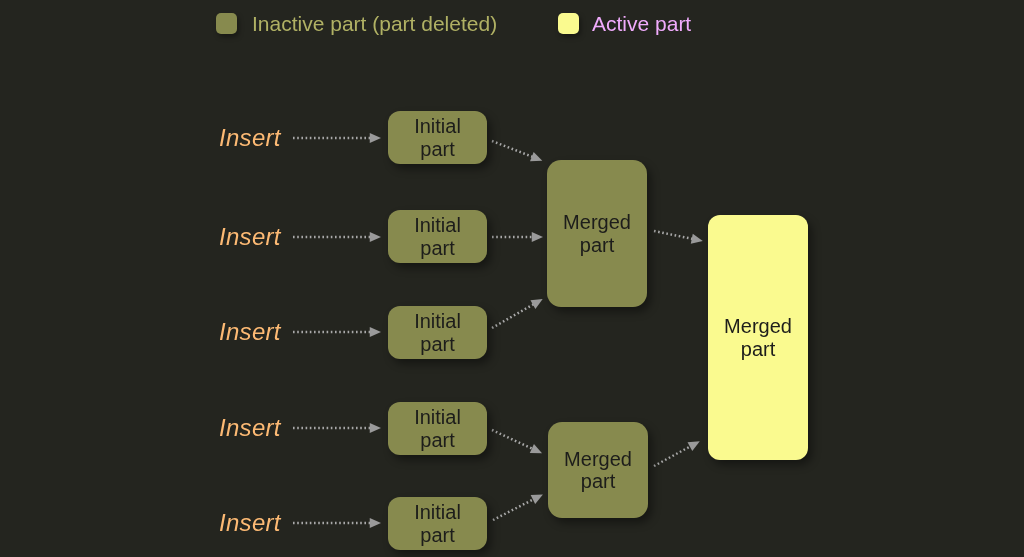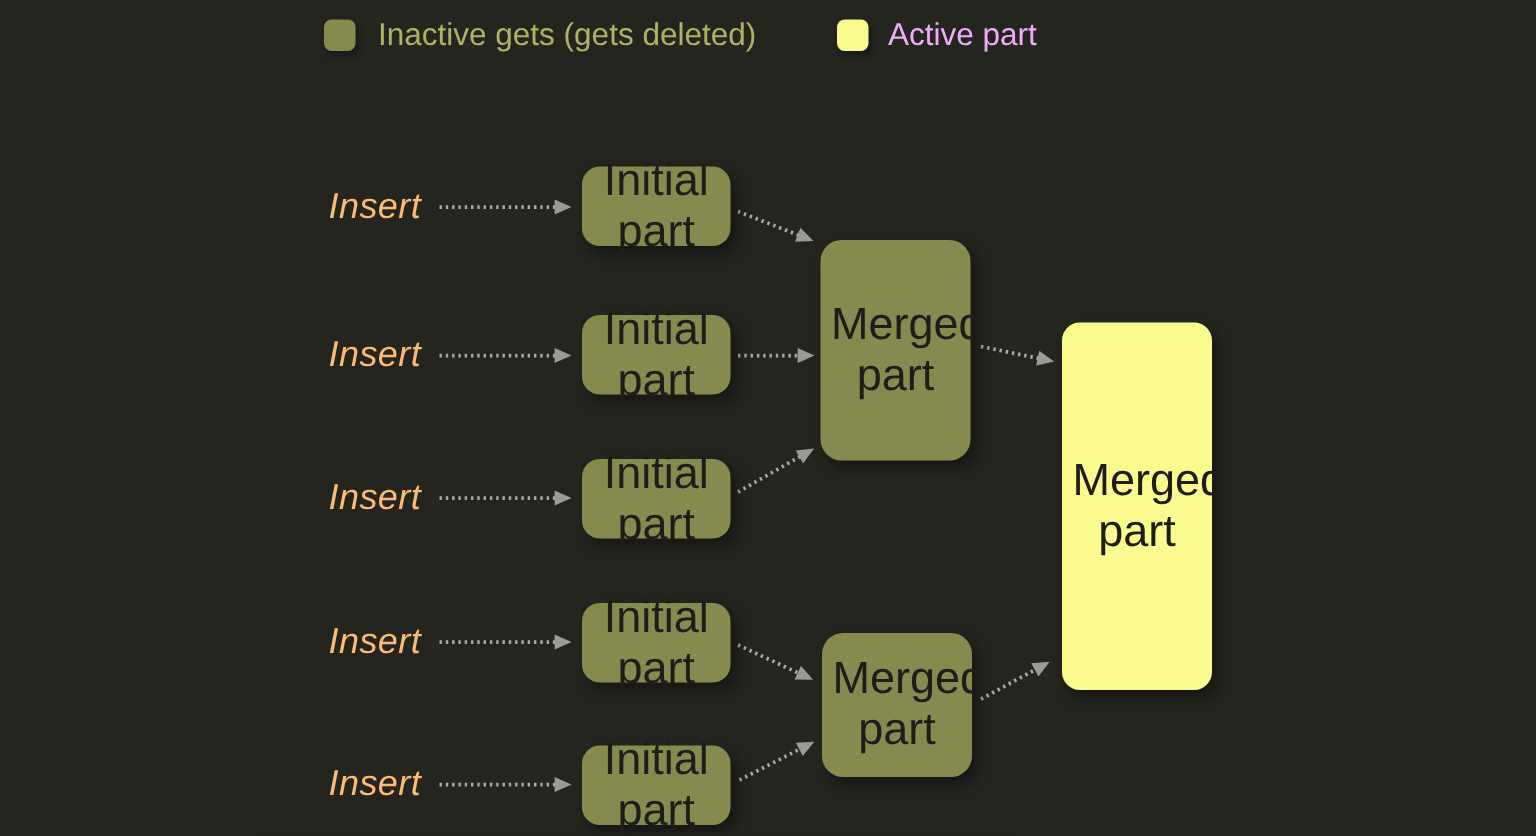--- a/index.html
+++ b/index.html
@@ -50,21 +50,21 @@
     letter-spacing: 0.3px;
     font-style: italic;
   }
   .part-box {
     position: absolute;
     display: flex;
     align-items: center;
     justify-content: center;
     text-align: center;
     color: #1d1d1b;
-    font-size: 30px;
+    font-size: 20px;
     line-height: 1.12;
     box-shadow: 4px 5px 9px rgba(0,0,0,0.40);
   }
   .part-box .part-box-label {
     max-width: 86px;
   }
   .part-box.inactive { background: #878a4e; }
   .part-box.active   { background: #fafa8f; }
   .initial-box {
     left: 388px;
@@ -117,21 +117,21 @@
     <line class="arrow-line" x1="492" y1="141" x2="533" y2="157" marker-end="url(#ah)"></line>
     <line class="arrow-line" x1="492" y1="237" x2="533" y2="237" marker-end="url(#ah)"></line>
     <line class="arrow-line" x1="492" y1="328" x2="534" y2="304" marker-end="url(#ah)"></line>
     <line class="arrow-line" x1="492" y1="430" x2="533" y2="449" marker-end="url(#ah)"></line>
     <line class="arrow-line" x1="493" y1="520" x2="534" y2="499" marker-end="url(#ah)"></line>
     <line class="arrow-line" x1="654" y1="231" x2="693" y2="239" marker-end="url(#ah)"></line>
     <line class="arrow-line" x1="654" y1="466" x2="691" y2="446" marker-end="url(#ah)"></line>
   </svg>
 
   <div class="swatch inactive" style="left:216px; top:13px;"></div>
-  <div class="legend-label inactive">Inactive gets (gets deleted)</div>
+  <div class="legend-label inactive">Inactive part (part deleted)</div>
   <div class="swatch active" style="left:558px; top:13px;"></div>
   <div class="legend-label active">Active part</div>
 
   <div class="insert-label" style="top:123px;">Insert</div>
   <div class="insert-label" style="top:222px;">Insert</div>
   <div class="insert-label" style="top:317px;">Insert</div>
   <div class="insert-label" style="top:413px;">Insert</div>
   <div class="insert-label" style="top:508px;">Insert</div>
 
   <div class="part-box inactive initial-box initial-1">

